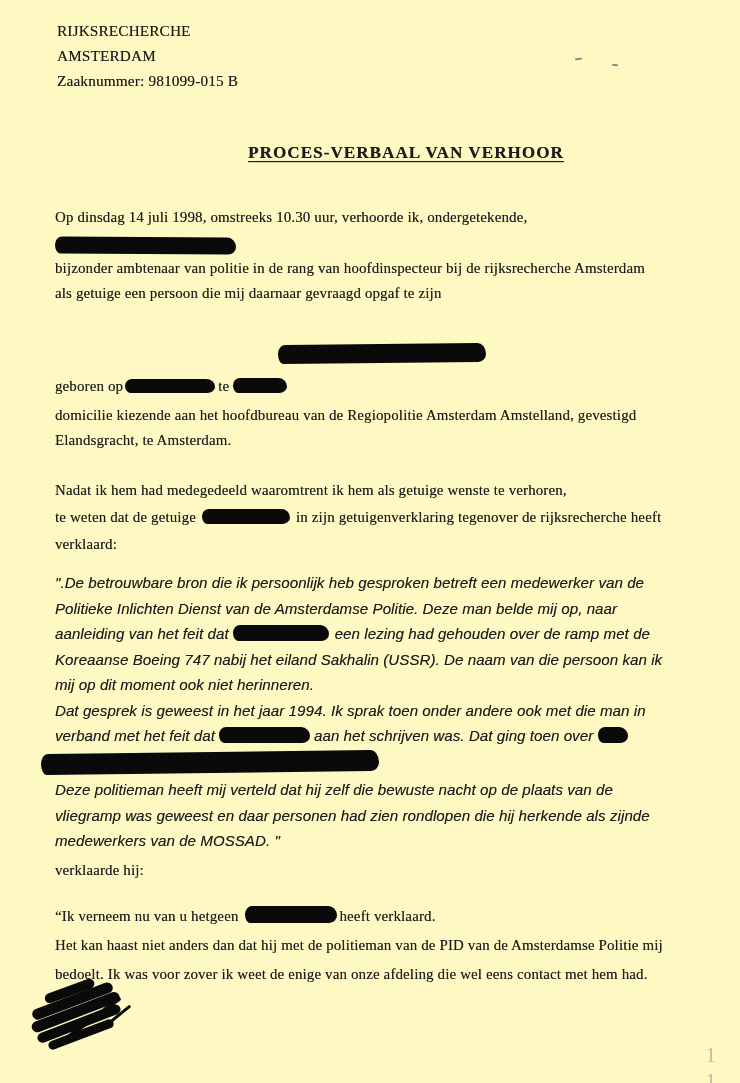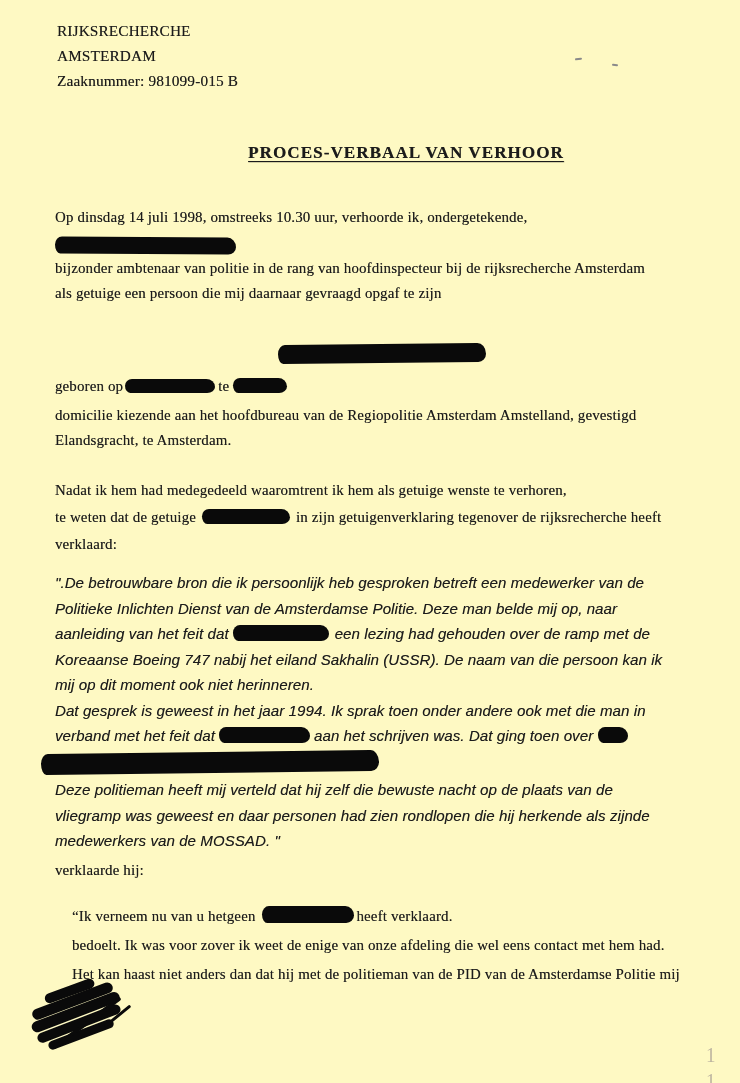--- a/index.html
+++ b/index.html
@@ -122,26 +122,26 @@
     <div class="line">
       <span class="bar" style="width:338px;height:21px;margin-left:-14px;margin-top:3px;transform:rotate(-0.7deg);"></span>
     </div>
     <div class="line">Deze politieman heeft mij verteld dat hij zelf die bewuste nacht op de plaats van de</div>
     <div class="line">vliegramp was geweest en daar personen had zien rondlopen die hij herkende als zijnde</div>
     <div class="line">medewerkers van de MOSSAD. "</div>
   </div>
 
   <div class="sec serif line" style="left:55px;top:862px;">verklaarde hij:</div>
 
-  <div class="sec serif" style="left:55px;top:902px;line-height:29px;margin-left:17px;">
+  <div class="sec serif" style="left:55px;top:902px;line-height:29px;">
     <div class="line">
       <span>“Ik verneem nu van u hetgeen</span><span class="bar inline" style="width:92px;height:17px;margin:0 3px 0 6px;"></span><span>heeft verklaard.</span>
     </div>
+    <div class="line">Het kan haast niet anders dan dat hij met de politieman van de PID van de Amsterdamse Politie mij</div>
     <div class="line">bedoelt. Ik was voor zover ik weet de enige van onze afdeling die wel eens contact met hem had.</div>
-    <div class="line">Het kan haast niet anders dan dat hij met de politieman van de PID van de Amsterdamse Politie mij</div>
   </div>
 
   <svg class="sec" style="left:24px;top:976px;" width="116" height="80" viewBox="0 0 116 80">
     <g stroke="#0a0a0a" stroke-linecap="round" fill="none" transform="rotate(-16 58 40)">
       <path d="M32 14 L74 11" stroke-width="10"></path>
       <path d="M16 26 L90 20" stroke-width="11"></path>
       <path d="M12 38 L94 31" stroke-width="11"></path>
       <path d="M14 50 L92 43" stroke-width="10"></path>
       <path d="M22 60 L82 55" stroke-width="9"></path>
       <path d="M24 62 L98 34" stroke-width="4"></path>

